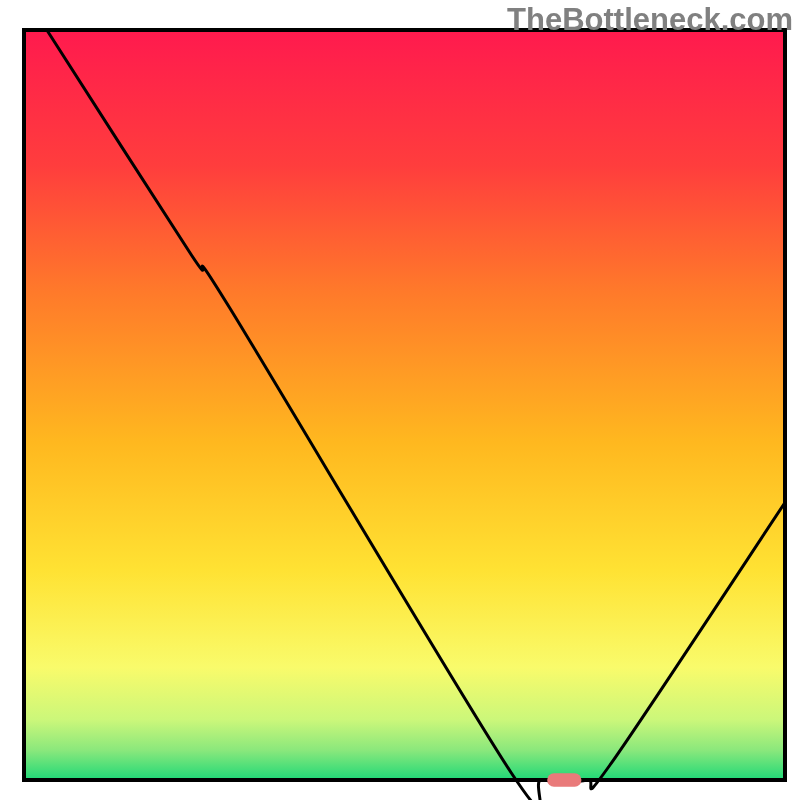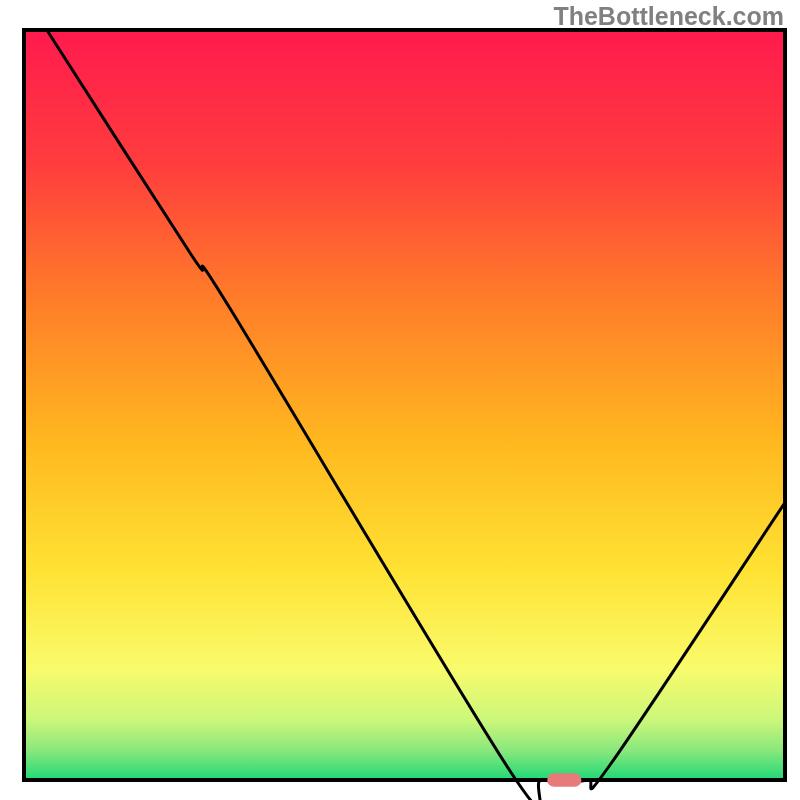--- a/index.html
+++ b/index.html
@@ -11,22 +11,22 @@
     font-family: Arial, Helvetica, sans-serif;
   }
   .wrap {
     position: relative;
     width: 800px;
     height: 800px;
   }
   .watermark {
     position: absolute;
     top: 2px;
-    right: 16px;
-    font-size: 25px;
+    right: 7px;
+    font-size: 31px;
     font-weight: bold;
     color: #808080;
     letter-spacing: 0;
     z-index: 5;
   }
   svg {
     position: absolute;
     top: 0;
     left: 0;
   }

